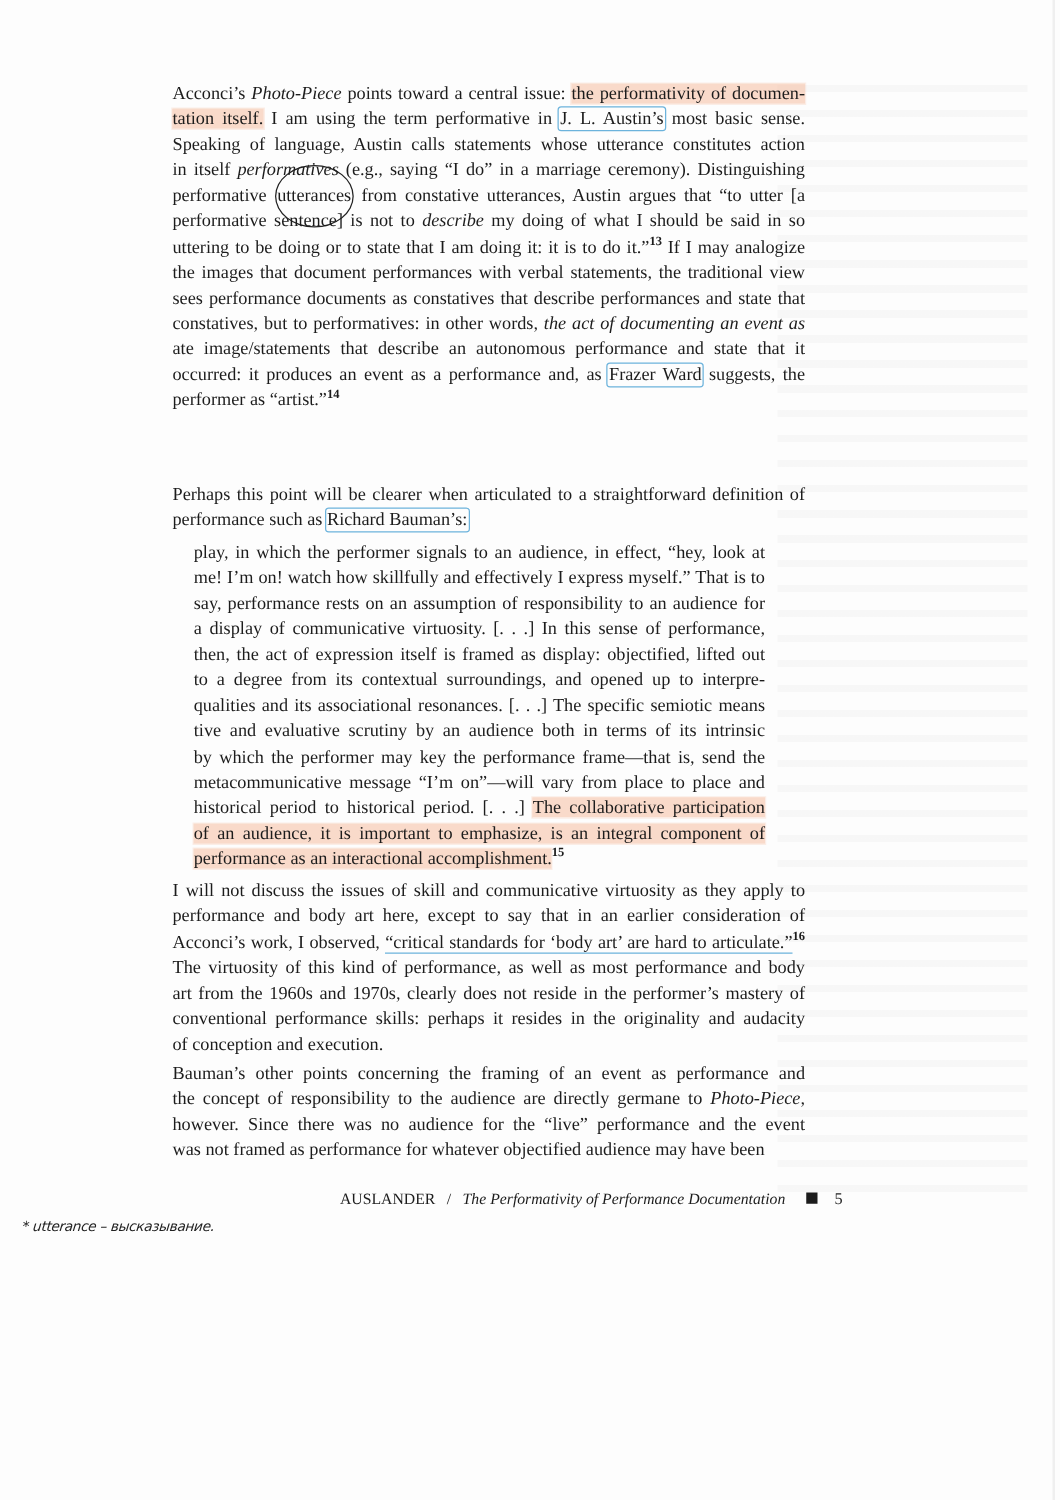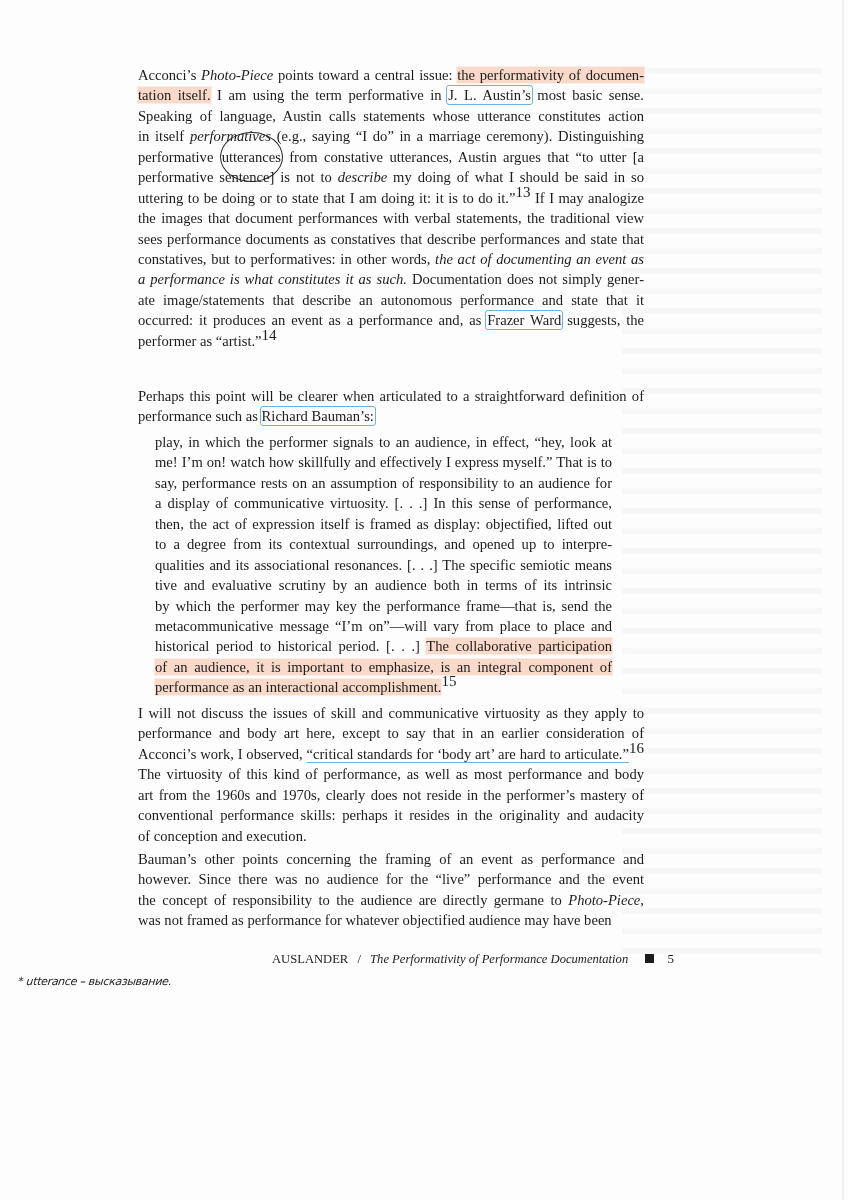--- a/index.html
+++ b/index.html
@@ -14,21 +14,21 @@
   .edge { position: absolute; right: 4px; top: 0; width: 2px; height: 1200px; background: #efefef; }
   .text { position: absolute; left: 106px; width: 506px; font-size: 14.6px; line-height: 20.45px; margin-left: 32px; }
   .line { white-space: nowrap; display: block; text-align: justify; text-align-last: justify; height: 20.45px; }
   .line.last { text-align-last: left; }
   .quote { position: absolute; left: 155px; width: 457px; font-size: 14.6px; line-height: 20.45px; }
   em { font-style: italic; }
   .hl { background: rgba(245, 176, 140, 0.45); box-shadow: 0 0 0 1px rgba(245,176,140,0.2); }
   .box { outline: 1.5px solid #6cb3dc; outline-offset: 1px; border-radius: 1px; }
   .circ { border: 1.2px solid #222; border-radius: 50%; padding: 16px 1px; }
   .ul { border-bottom: 1.5px solid #6cb3dc; }
-  sup { font-size: 15px; line-height: 0; vertical-align: 6px; }
+  sup { font-size: 10px; line-height: 0; vertical-align: 6px; font-weight: bold; }
   .footer { position: absolute; left: 272px; top: 951px; font-size: 12.6px; white-space: nowrap; }
   .footer .sq { display: inline-block; width: 9px; height: 9px; background: #1c1c1c; margin: 0 10px 0 14px; vertical-align: 0px; }
   .footer .pn { font-size: 13px; }
   .hand { position: absolute; left: 18px; top: 975px; font-family: "DejaVu Sans", sans-serif; font-size: 11px; letter-spacing: -0.3px; font-style: italic; color: #222; transform: skewX(-6deg); }
 </style>
 </head>
 <body>
 
 <div class="page">
   <div class="bleed"></div>
@@ -38,21 +38,20 @@
       <span class="line">Acconci’s <em>Photo-Piece</em> points toward a central issue: <span class="hl">the performativity of documen-</span></span>
       <span class="line"><span class="hl">tation itself.</span> I am using the term performative in <span class="box">J. L. Austin’s</span> most basic sense.</span>
       <span class="line">Speaking of language, Austin calls statements whose utterance constitutes action</span>
       <span class="line">in itself <em>performatives</em> (e.g., saying “I do” in a marriage ceremony). Distinguishing</span>
       <span class="line">performative <span class="circ">utterances</span> from constative utterances, Austin argues that “to utter [a</span>
       <span class="line">performative sentence] is not to <em>describe</em> my doing of what I should be said in so</span>
       <span class="line">uttering to be doing or to state that I am doing it: it is to do it.”<sup>13</sup> If I may analogize</span>
       <span class="line">the images that document performances with verbal statements, the traditional view</span>
       <span class="line">sees performance documents as constatives that describe performances and state that</span>
       <span class="line">constatives, but to performatives: in other words, <em>the act of documenting an event as</em></span>
-      <span class="line"><em>a performance is what constitutes it as such.</em> Documentation does not simply gener-</span>
       <span class="line">ate image/statements that describe an autonomous performance and state that it</span>
       <span class="line">occurred: it produces an event as a performance and, as <span class="box">Frazer Ward</span> suggests, the</span>
       <span class="line last">performer as “artist.”<sup>14</sup></span>
     </div>
   <div class="text" style="top:386px;">
       <span class="line">Perhaps this point will be clearer when articulated to a straightforward definition of</span>
       <span class="line last">performance such as <span class="box">Richard Bauman’s:</span></span>
     </div>
   <div class="quote" style="top:432px;">
       <span class="line">play, in which the performer signals to an audience, in effect, “hey, look at</span>
@@ -73,22 +72,22 @@
       <span class="line">I will not discuss the issues of skill and communicative virtuosity as they apply to</span>
       <span class="line">performance and body art here, except to say that in an earlier consideration of</span>
       <span class="line">Acconci’s work, I observed, <span class="ul">“critical standards for ‘body art’ are hard to articulate.”</span><sup>16</sup></span>
       <span class="line">The virtuosity of this kind of performance, as well as most performance and body</span>
       <span class="line">art from the 1960s and 1970s, clearly does not reside in the performer’s mastery of</span>
       <span class="line">conventional performance skills: perhaps it resides in the originality and audacity</span>
       <span class="line last">of conception and execution.</span>
     </div>
   <div class="text" style="top:849px;">
       <span class="line">Bauman’s other points concerning the framing of an event as performance and</span>
+      <span class="line">the concept of responsibility to the audience are directly germane to <em>Photo-Piece</em>,</span>
       <span class="line">however. Since there was no audience for the “live” performance and the event</span>
-      <span class="line">the concept of responsibility to the audience are directly germane to <em>Photo-Piece</em>,</span>
       <span class="line last">was not framed as performance for whatever objectified audience may have been</span>
     </div>
 
   <div class="footer">
     <span>AUSLANDER</span>
     <span style="margin:0 6px;">/</span>
     <em>The Performativity of Performance Documentation</em>
     <span class="sq"></span>
     <span class="pn">5</span>
   </div>

